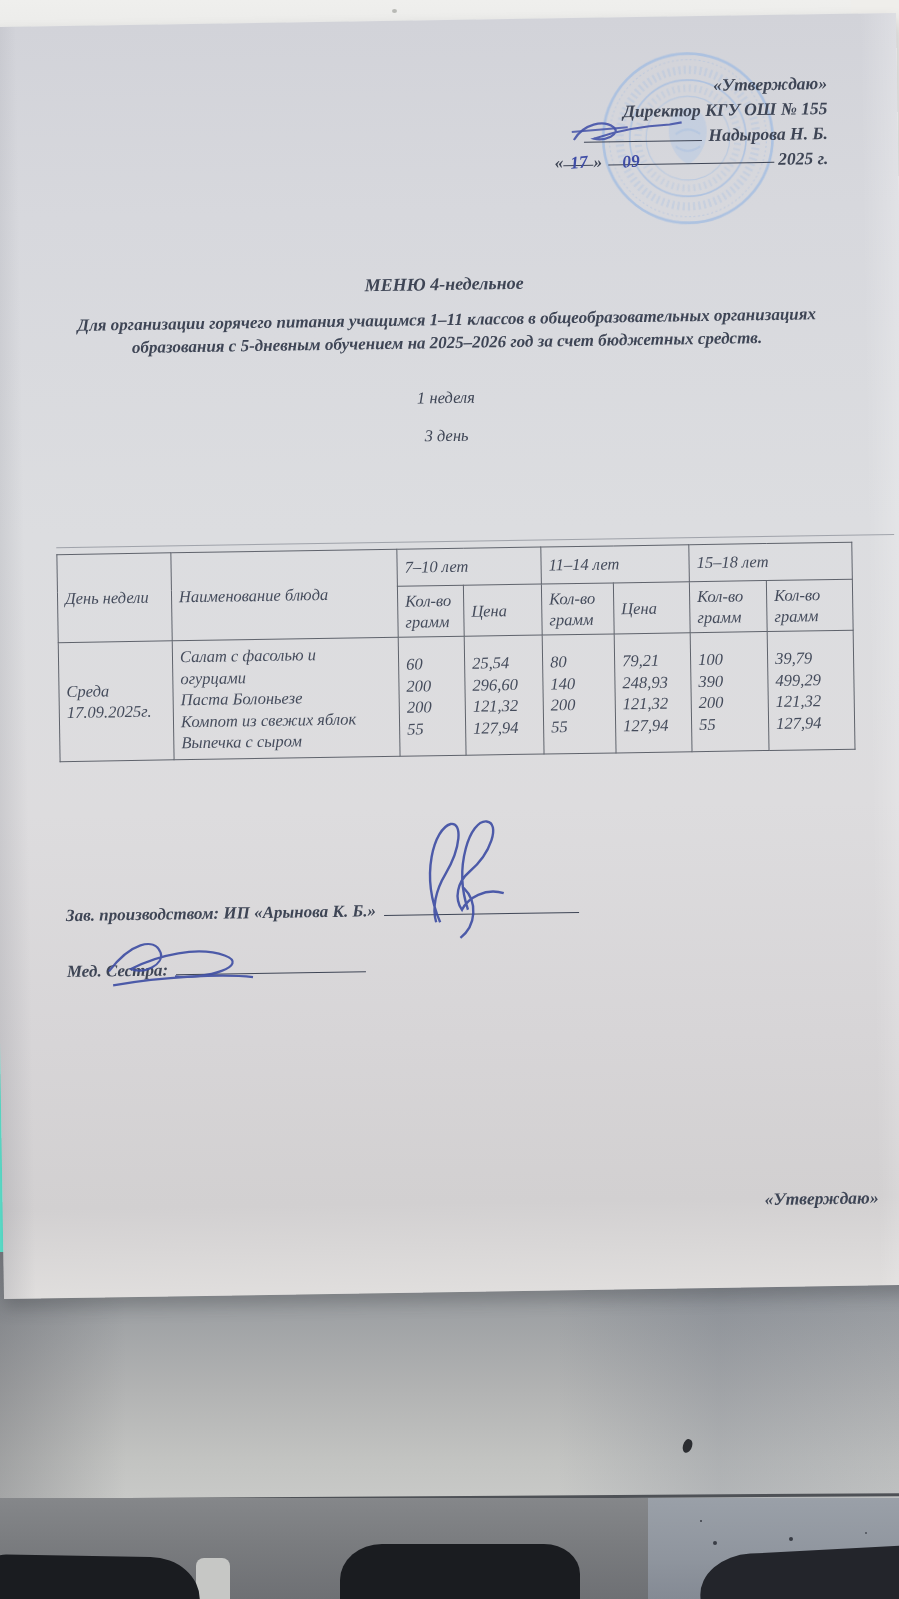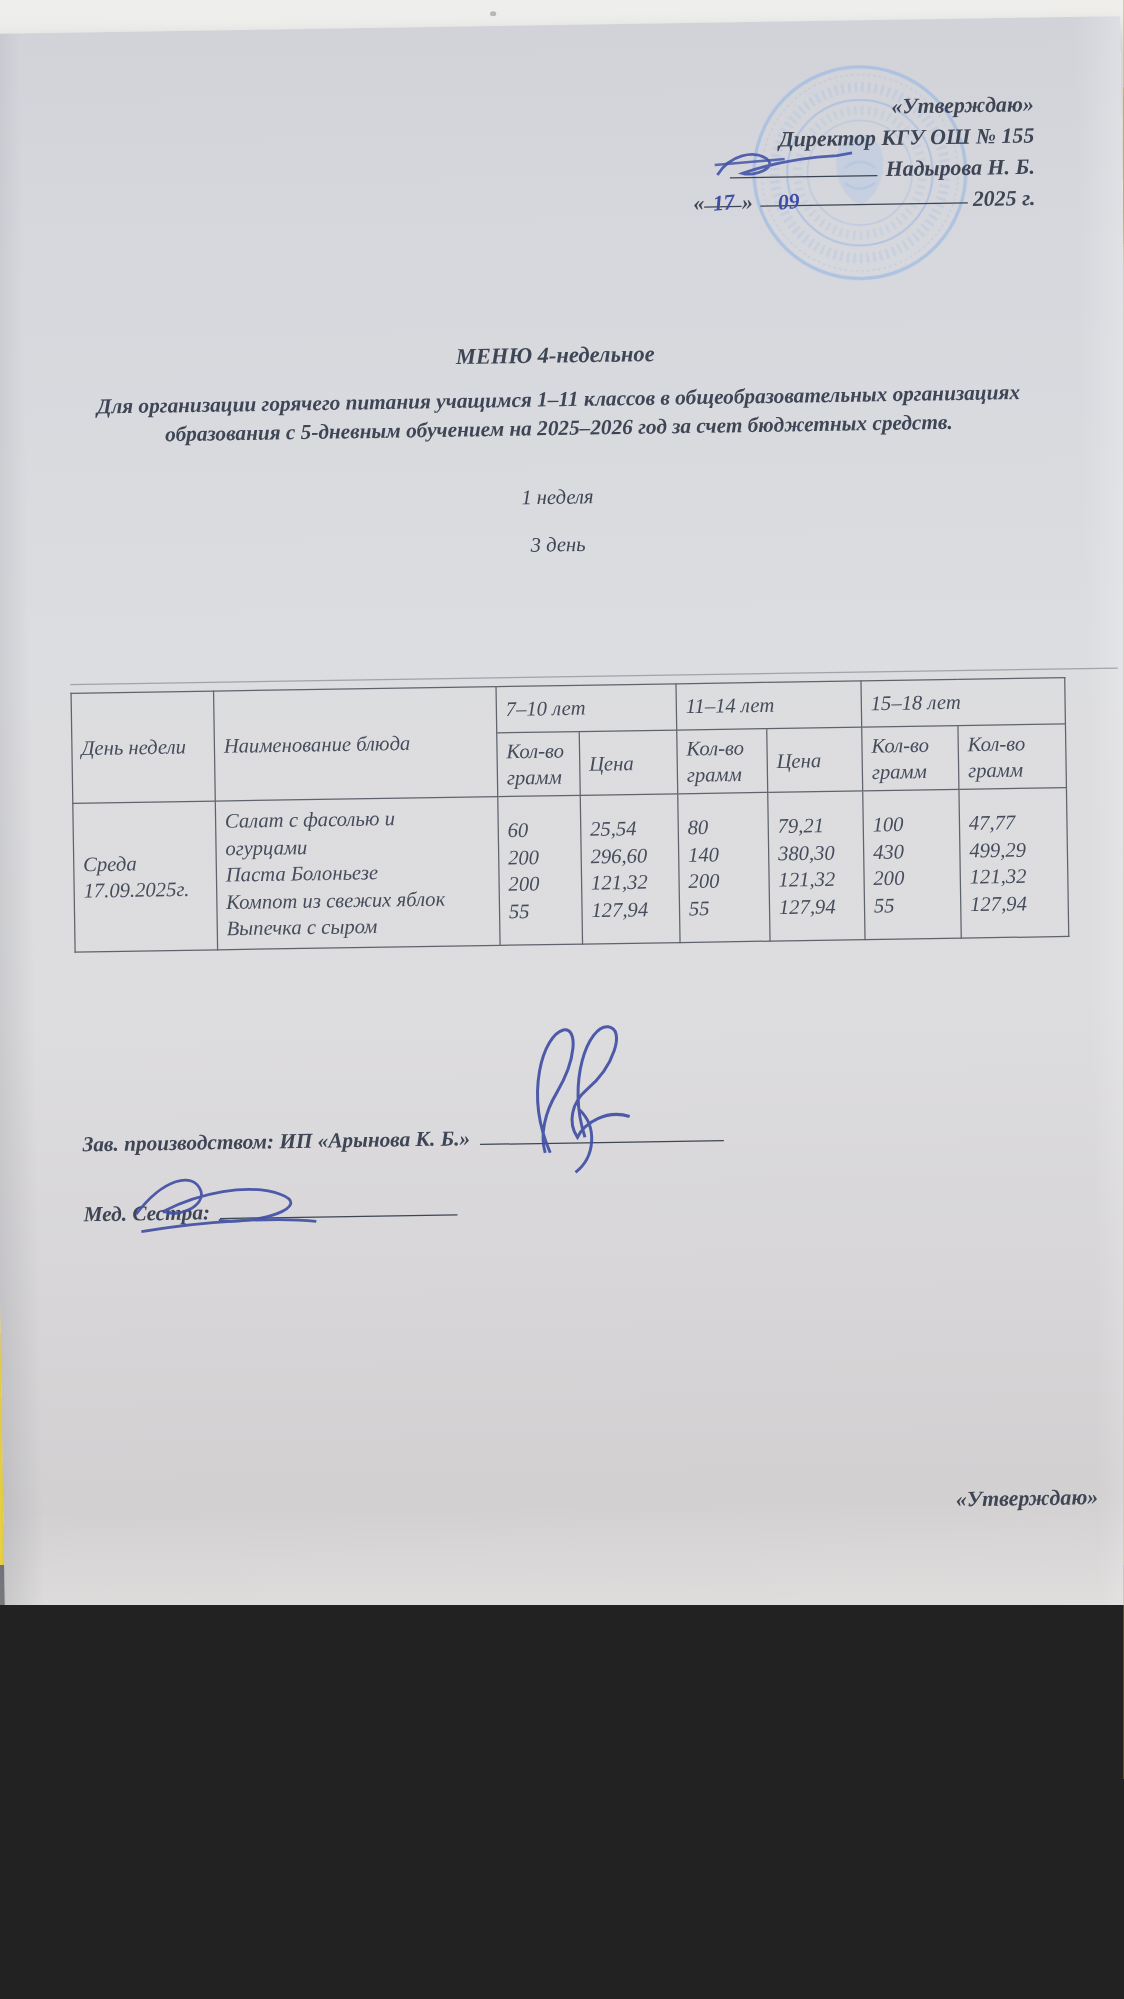--- a/index.html
+++ b/index.html
@@ -1,17 +1,17 @@
 <!DOCTYPE html>
 <html><head>
 <meta charset="utf-8">
 <style>
   html,body{margin:0;padding:0;background:#222;}
-  .photo{position:relative;width:899px;height:1284px;overflow:hidden;
-         background:#fde047;font-family:"Liberation Serif",serif;}
+  .photo{position:relative;width:899px;height:1599px;overflow:hidden;
+         background:#5eead4;font-family:"Liberation Serif",serif;}
   
   .bg-top{position:absolute;left:0;top:0;width:899px;height:70px;
           background:linear-gradient(180deg,#efefed 0%,#ebebe9 55%,#e3e3e1 100%);}
   .bg-right{position:absolute;right:0;top:0;width:48px;height:1340px;background:#efeeeb;}
   .desk{position:absolute;left:0;top:1252px;width:899px;height:252px;
         background:linear-gradient(180deg,#8e9095 0%,#9da0a3 22%,#b2b3b3 55%,#c2c3c1 82%,#c9cac8 100%);}
   .desk-shade{position:absolute;left:0;top:1252px;width:899px;height:252px;
         background:linear-gradient(90deg,rgba(70,72,80,.28) 0%,rgba(70,72,80,0) 14%,rgba(70,72,80,0) 62%,rgba(80,90,110,.18) 80%,rgba(110,120,140,.10) 100%);}
   .desk-line{position:absolute;left:-6px;top:1496px;width:912px;height:3px;background:#4e5156;
         transform:rotate(-0.35deg);}
@@ -198,32 +198,32 @@
               <div class="cell-line">127,94</div>
             </td>
         <td class="data">
               <div class="cell-line">80</div>
               <div class="cell-line">140</div>
               <div class="cell-line">200</div>
               <div class="cell-line">55</div>
             </td>
         <td class="data">
               <div class="cell-line">79,21</div>
-              <div class="cell-line">380,30</div>
+              <div class="cell-line">248,93</div>
               <div class="cell-line">121,32</div>
               <div class="cell-line">127,94</div>
             </td>
         <td class="data">
               <div class="cell-line">100</div>
-              <div class="cell-line">430</div>
+              <div class="cell-line">390</div>
               <div class="cell-line">200</div>
               <div class="cell-line">55</div>
             </td>
         <td class="data">
-              <div class="cell-line">47,77</div>
+              <div class="cell-line">39,79</div>
               <div class="cell-line">499,29</div>
               <div class="cell-line">121,32</div>
               <div class="cell-line">127,94</div>
             </td>
       </tr>
     </tbody>
       </table>
 
     <div class="sig-label sig1"><span>Зав. производством: ИП «Арынова К. Б.»</span><span class="after-line w195"></span></div>
     <svg class="prod-sig-svg" width="110" height="130" viewBox="0 0 110 130">

